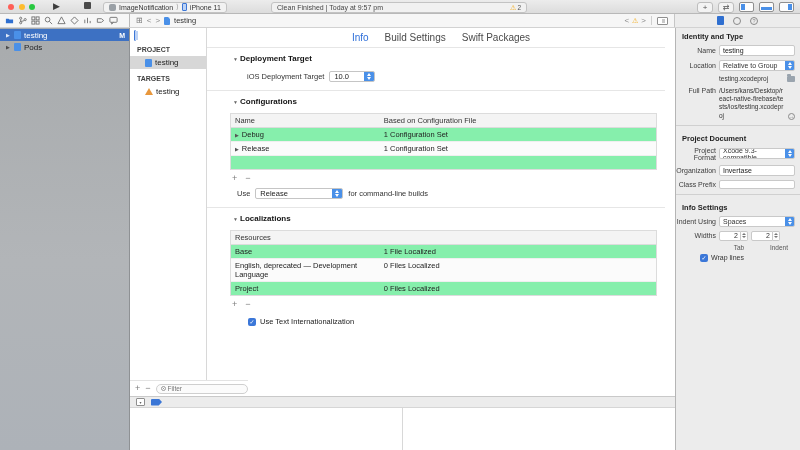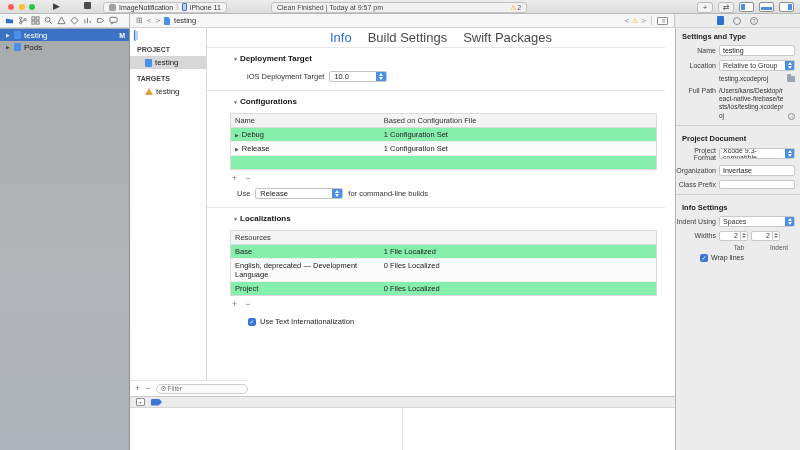--- a/index.html
+++ b/index.html
@@ -81,21 +81,21 @@
   
   .filter-bar { position:absolute; left:0; bottom:0; height:16px; width:118px; background:#fff; display:flex; align-items:center; gap:5px; padding-left:5px; border-top:1px solid #e3e3e3; }
   .pm-btn { color:#7d7d7d; font-size:9px; line-height:1; }
   .filter-field { flex:1; height:10px; border:1px solid #cfcfcf; border-radius:5px; background:#fbfbfb; display:flex; align-items:center; gap:2px; padding:0 4px; }
   .filter-field input { border:none; outline:none; background:transparent; width:100%; font-size:6.5px; color:#555; font-family:"Liberation Sans", sans-serif; }
   .filter-ico { width:5px; height:5px; border:1px solid #9a9a9a; border-radius:50%; position:relative; flex:none; }
   .filter-ico:after { content:""; position:absolute; left:1px; top:1px; width:1px; height:1px; background:#9a9a9a; }
 
   
   .content { flex:1; overflow:hidden; display:flex; flex-direction:column; }
-  .tabs-row { height:19px; display:flex; align-items:center; justify-content:center; gap:16px; font-size:13px; color:#4a4a4a; flex:none; }
+  .tabs-row { height:19px; display:flex; align-items:center; justify-content:center; gap:16px; font-size:10px; color:#4a4a4a; flex:none; }
   .tab.active { color:#2e6fd9; }
   .sec-rule { border-top:1px solid #e6e6e6; margin:0 10px 0 0; }
   .sec-head { display:flex; align-items:center; gap:2px; padding:6px 0 5px 26px; font-weight:bold; font-size:8px; color:#141414; }
   .sec-head .disc { color:#666; }
   .field-row { display:flex; align-items:center; gap:5px; margin:3px 0 8px 40px; font-size:7.5px; color:#333; }
   .combo { display:flex; align-items:stretch; height:11px; border:1px solid #c5c5c5; border-radius:2px; background:#fff; overflow:hidden; }
   .combo .val { padding:0 4px; display:flex; align-items:center; font-size:7.5px; color:#222; }
   .combo .cap { width:10px; background:#4a90e8; display:flex; flex-direction:column; align-items:center; justify-content:center; gap:1px; }
   .cap .up { width:0;height:0;border-left:2px solid transparent;border-right:2px solid transparent;border-bottom:3px solid #fff; }
   .cap .dn { width:0;height:0;border-left:2px solid transparent;border-right:2px solid transparent;border-top:3px solid #fff; }
@@ -284,21 +284,21 @@
           </div>
 
           <div class="sec-rule"></div>
 
           <div class="sec-head">
             <span class="disc">▼</span>
             <span>Deployment Target</span>
           </div>
           <div class="field-row">
             <span>iOS Deployment Target</span>
-            <span class="combo" style="width:58px">
+            <span class="combo" style="width:46px">
               <span class="val" style="flex:1">10.0</span>
               <span class="cap">
                   <span class="up"></span>
                   <span class="dn"></span>
                 </span>
             </span>
           </div>
 
           <div class="sec-rule"></div>
 
@@ -393,21 +393,21 @@
         <span class="dbg-toggle">▾</span>
         <span class="bp-ico"></span>
       </div>
       <div class="debug-panes">
         <div class="pane-left"></div>
         <div class="pane-right"></div>
       </div>
     </div>
 
     <div class="inspector">
-      <div class="insp-sec-title">Settings and Type</div>
+      <div class="insp-sec-title">Identity and Type</div>
       <div class="insp-row">
         <span class="insp-label">Name</span>
         <span class="insp-field">testing</span>
       </div>
       <div class="insp-row">
         <span class="insp-label">Location</span>
         <span class="insp-popup">
           <span class="val">Relative to Group</span>
           <span class="cap">
               <span class="up"></span>

